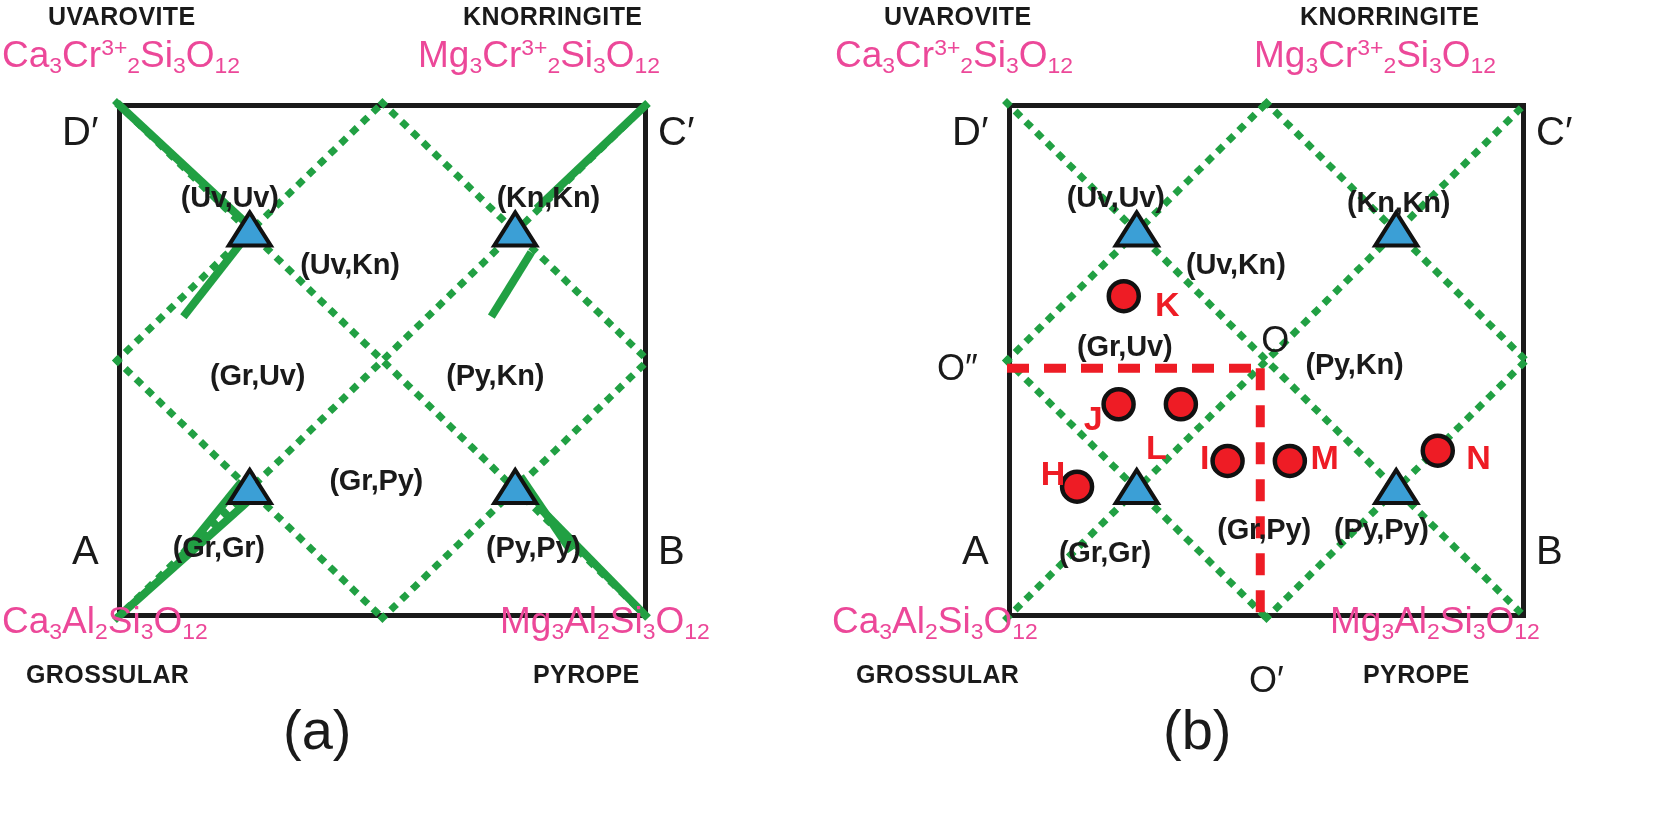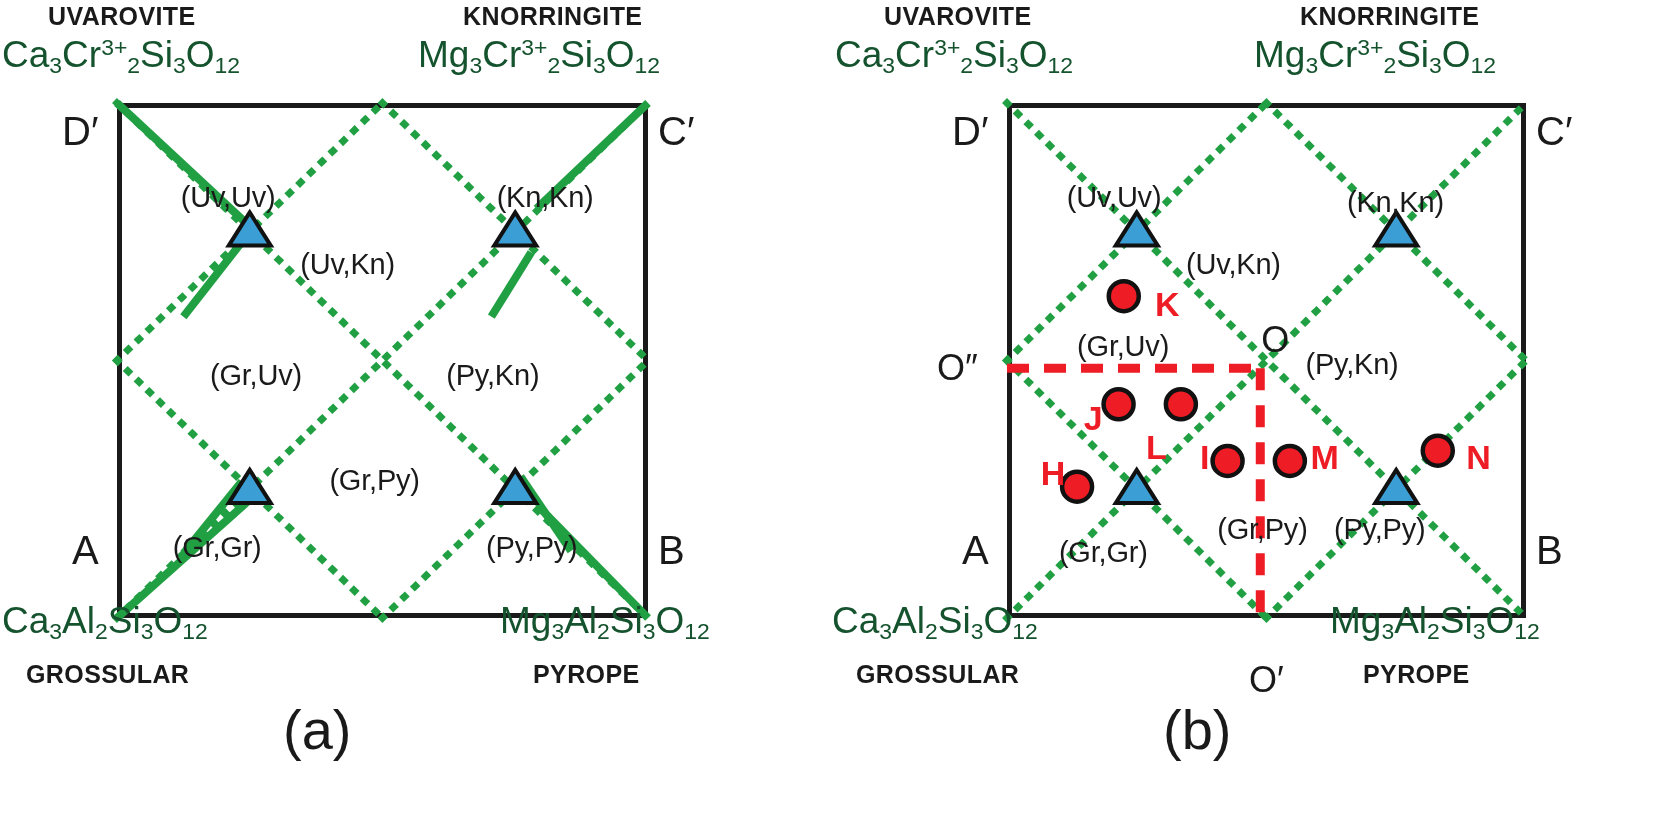--- a/index.html
+++ b/index.html
@@ -5,24 +5,24 @@
   html,body{margin:0;padding:0;background:#ffffff;}
   body{width:1660px;height:822px;position:relative;overflow:hidden;
        font-family:"Liberation Sans","DejaVu Sans",sans-serif;color:#1a1a1a;}
   .panel{position:absolute;top:0;left:0;width:830px;height:822px;}
   #panel-b{left:830px;}
   .sq{position:absolute;border:5px solid #1a1a1a;box-sizing:border-box;background:#fff;}
   svg.overlay{position:absolute;left:0;top:0;width:830px;height:822px;overflow:visible;pointer-events:none;}
   .txt{position:absolute;white-space:nowrap;line-height:1;}
   .corner-label{font-size:40px;font-weight:400;color:#1a1a1a;}
   .mineral-name{font-size:25px;font-weight:bold;letter-spacing:.4px;color:#1a1a1a;}
-  .formula{font-size:37px;font-weight:400;color:#14532d;}
+  .formula{font-size:37px;font-weight:400;color:#ec4899;}
   .formula sub{font-size:.62em;vertical-align:-.28em;}
   .formula sup{font-size:.62em;vertical-align:.52em;}
-  .field-label{font-size:29px;font-weight:normal;color:#1a1a1a;letter-spacing:-.2px;}
+  .field-label{font-size:29px;font-weight:bold;color:#1a1a1a;letter-spacing:-.2px;}
   .caption{font-size:56px;font-weight:400;color:#1a1a1a;}
   .onode{font-size:36px;font-weight:400;color:#1a1a1a;}
   .redlabel{font-size:34px;font-weight:bold;color:#ee1c25;letter-spacing:-.5px;}
 </style>
 </head>
 <body>
 
 <div class="panel" id="panel-a">
 
   <div class="txt mineral-name" style="left:48px;top:4px;">UVAROVITE</div>

